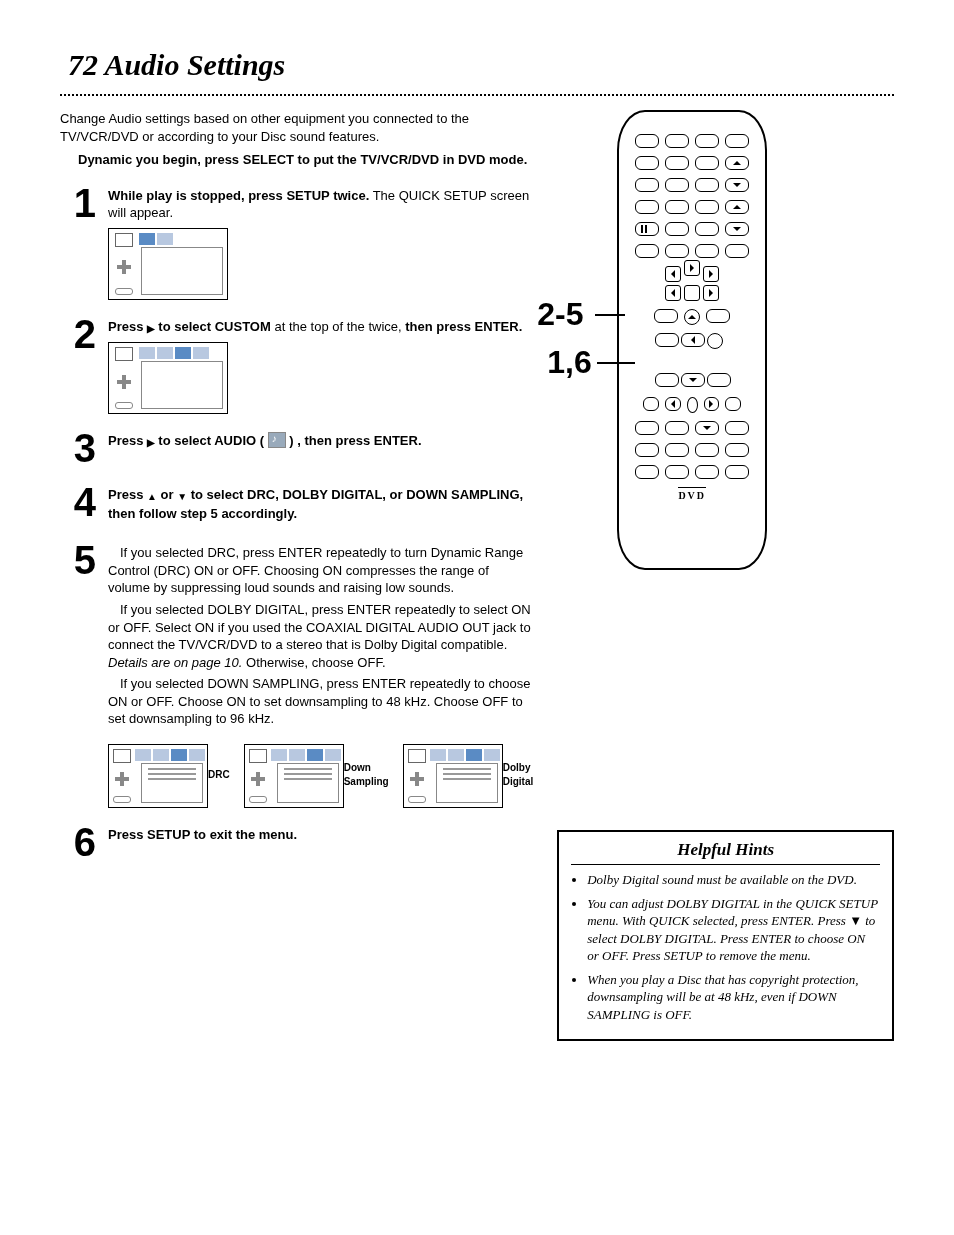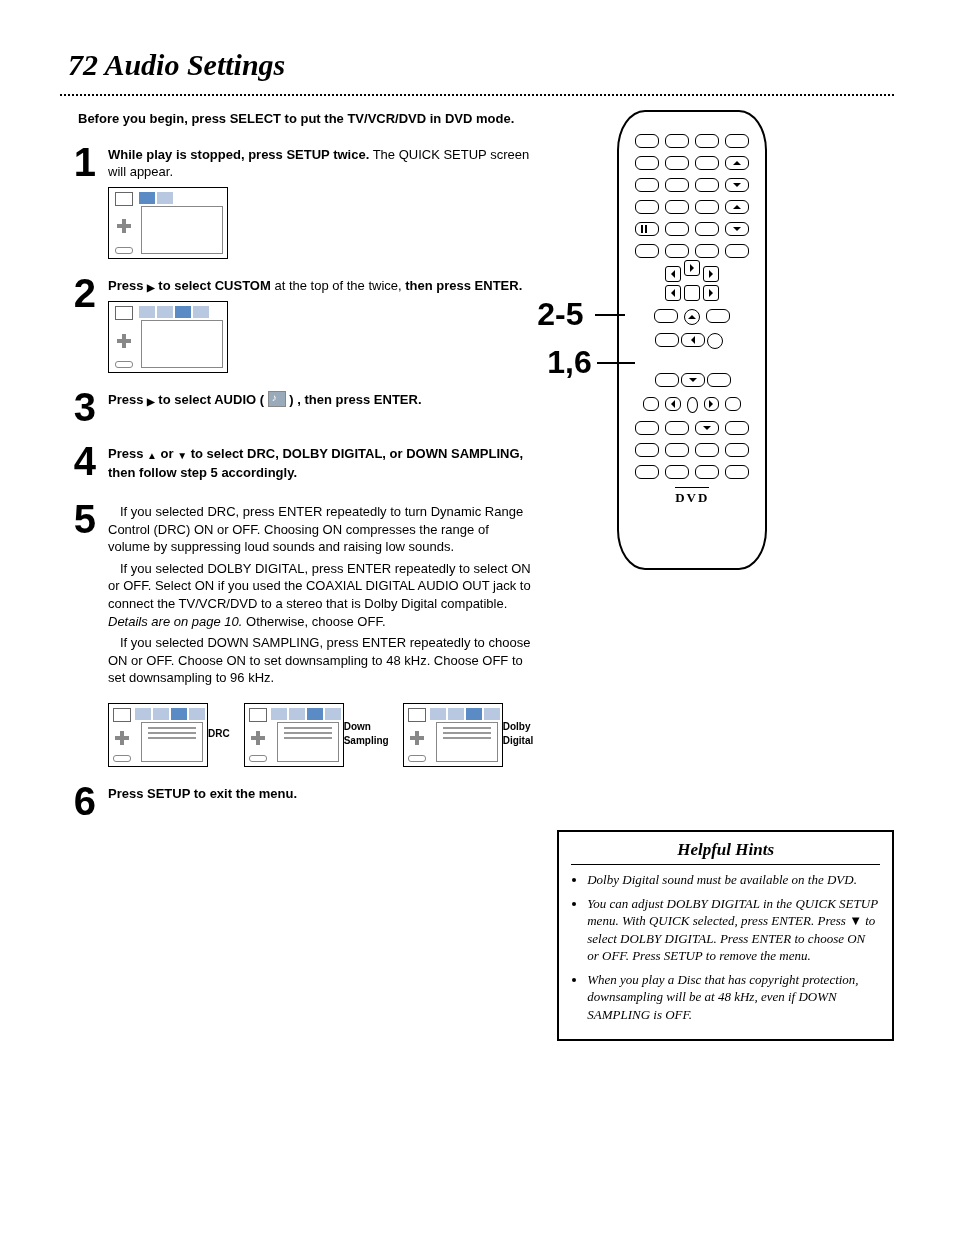--- a/index.html
+++ b/index.html
@@ -106,21 +106,21 @@
   .rbtn.arrow.u::after{ border-bottom-color:#000; margin-top:-2px;}
   .rbtn.arrow.d::after{ border-top-color:#000; margin-top:2px;}
   .rbtn.arrow.l::after{ border-right-color:#000; margin-left:-2px;}
   .rbtn.arrow.r::after{ border-left-color:#000; margin-left:2px;}
   .rbtn.pause::after{content:"";position:absolute;left:5px;top:2px;width:2px;height:8px;border-left:2px solid #000;border-right:2px solid #000;}
   .rbtn.pause{position:relative;}
   .transport { display:flex; flex-direction:column; align-items:center; gap:3px; }
   .transport .trow { display:flex; gap:3px; }
   .dpad { display:grid; grid-template-columns:repeat(3,22px); grid-template-rows:repeat(3,16px); gap:4px; justify-content:center;}
   .dpad .empty{ }
-  .dvd-label { font-size:13px; font-weight:bold; letter-spacing:2px; border-top:1px solid #000; padding-top:2px; }
+  .dvd-label { font-size:10px; font-weight:bold; letter-spacing:2px; border-top:1px solid #000; padding-top:2px; }
   .remote-lower{ flex:1; }
 
   .callout { position:absolute; font-size:32px; font-weight:bold; font-family:Arial,sans-serif; }
   .callout .line{ position:absolute; height:2px; background:#000; }
 
   
   .hints {
     border: 2px solid #000;
     padding: 8px 12px 10px;
     margin-top: 260px;
@@ -143,21 +143,22 @@
 
 <div class="header">
   <h1 class="page-title">
     <span class="num">72</span>
     <span>Audio Settings</span>
   </h1>
 </div>
 
 <div class="columns">
   <div class="left">
-    <p class="intro-bold">Before you begin, press SELECT to put the TV/VCR/DVD in DVD mode.</p>
+    <p class="intro">Change Audio settings based on other equipment you connected to the TV/VCR/DVD or according to your Disc sound features.</p>
+    <p class="intro-bold">Dynamic you begin, press SELECT to put the TV/VCR/DVD in DVD mode.</p>
 
     <div class="step">
       <div class="step-num">1</div>
       <div class="step-body">
         <p><span class="b">While play is stopped, press SETUP twice.</span><span> The QUICK SETUP screen will appear.</span></p>
         <div class="screen">
           <div class="mini">
               <div class="tv"></div>
               <div class="pad"></div>
               <div class="bar"></div>

